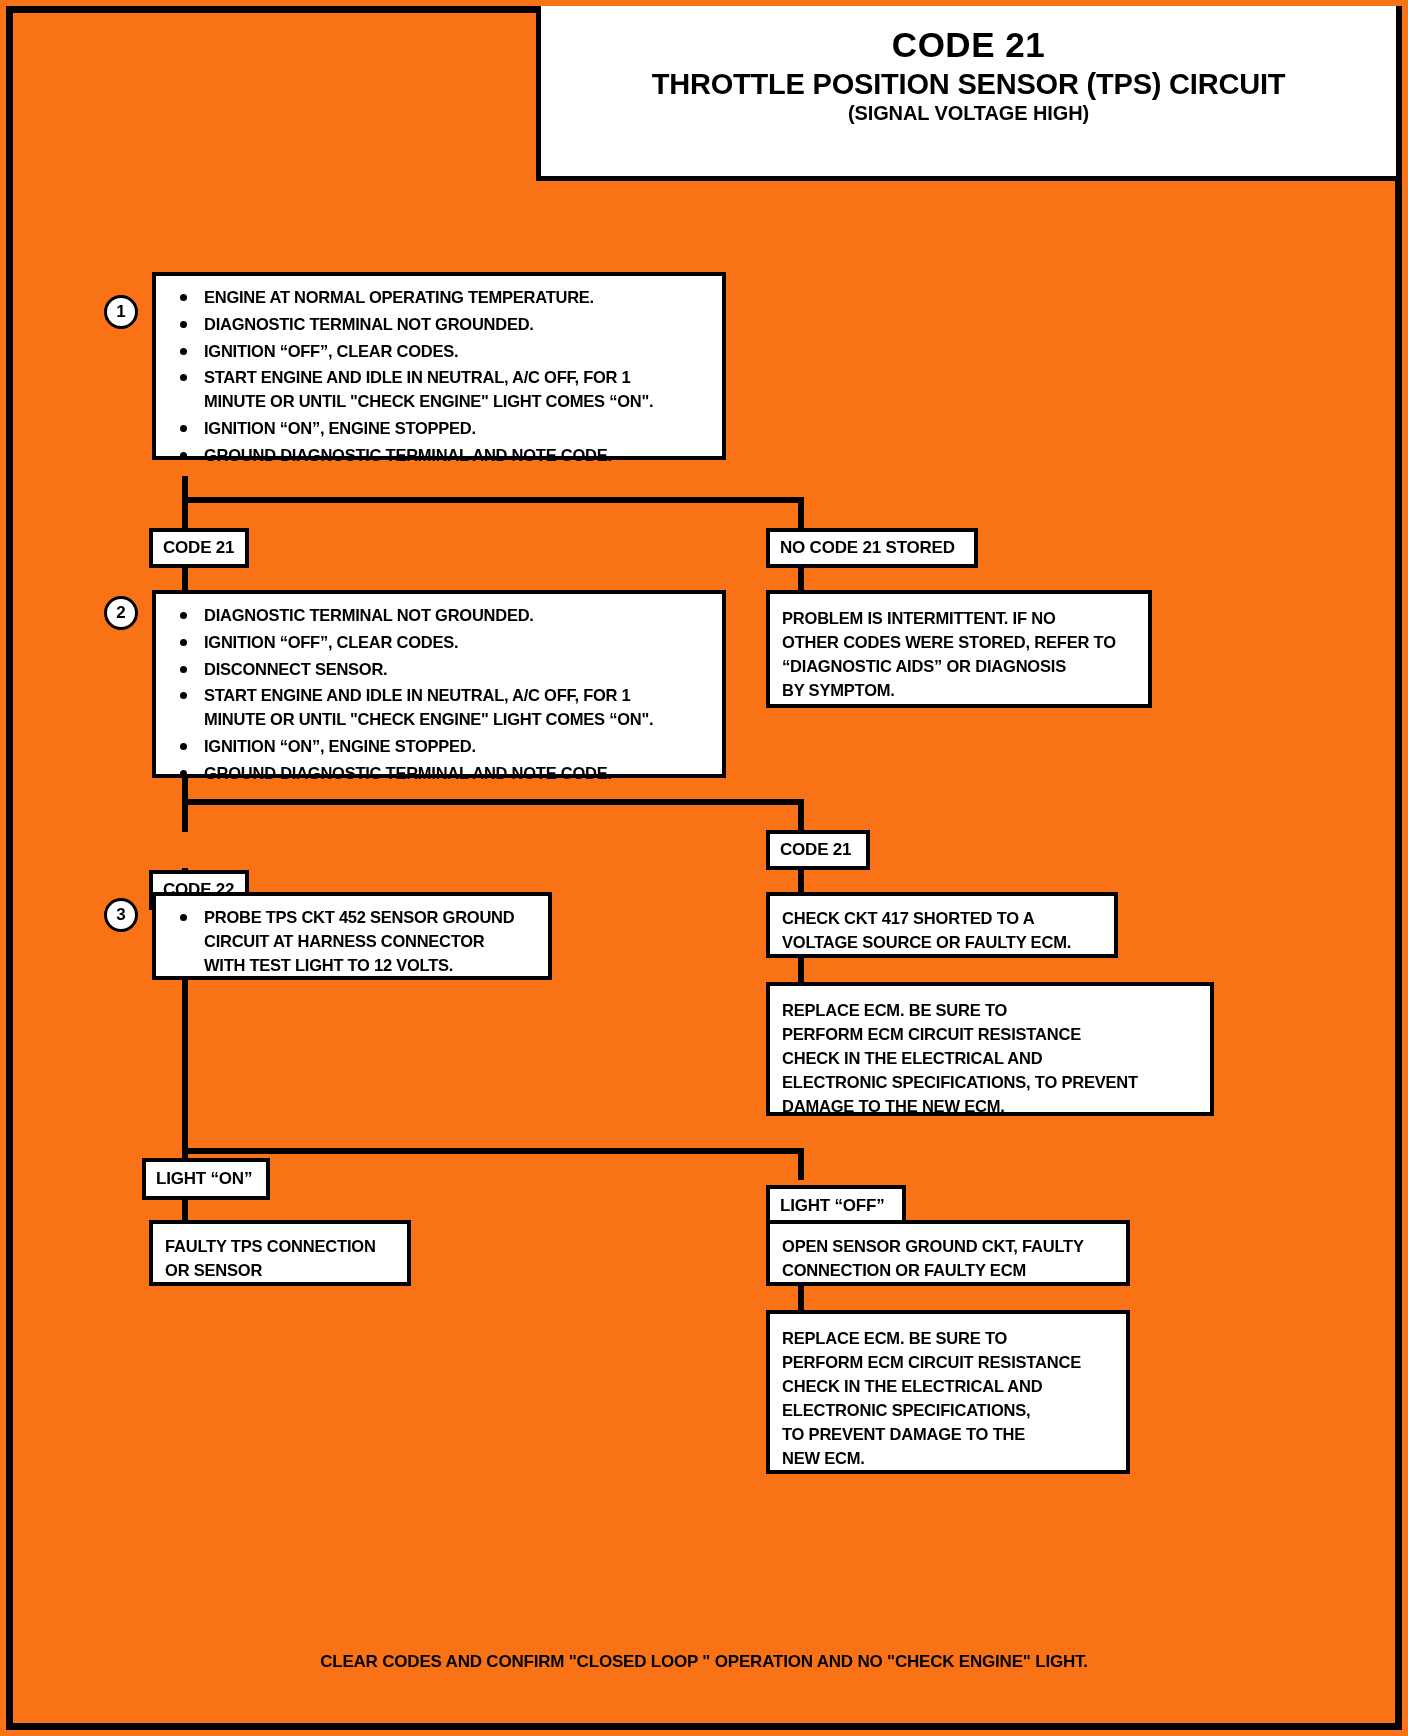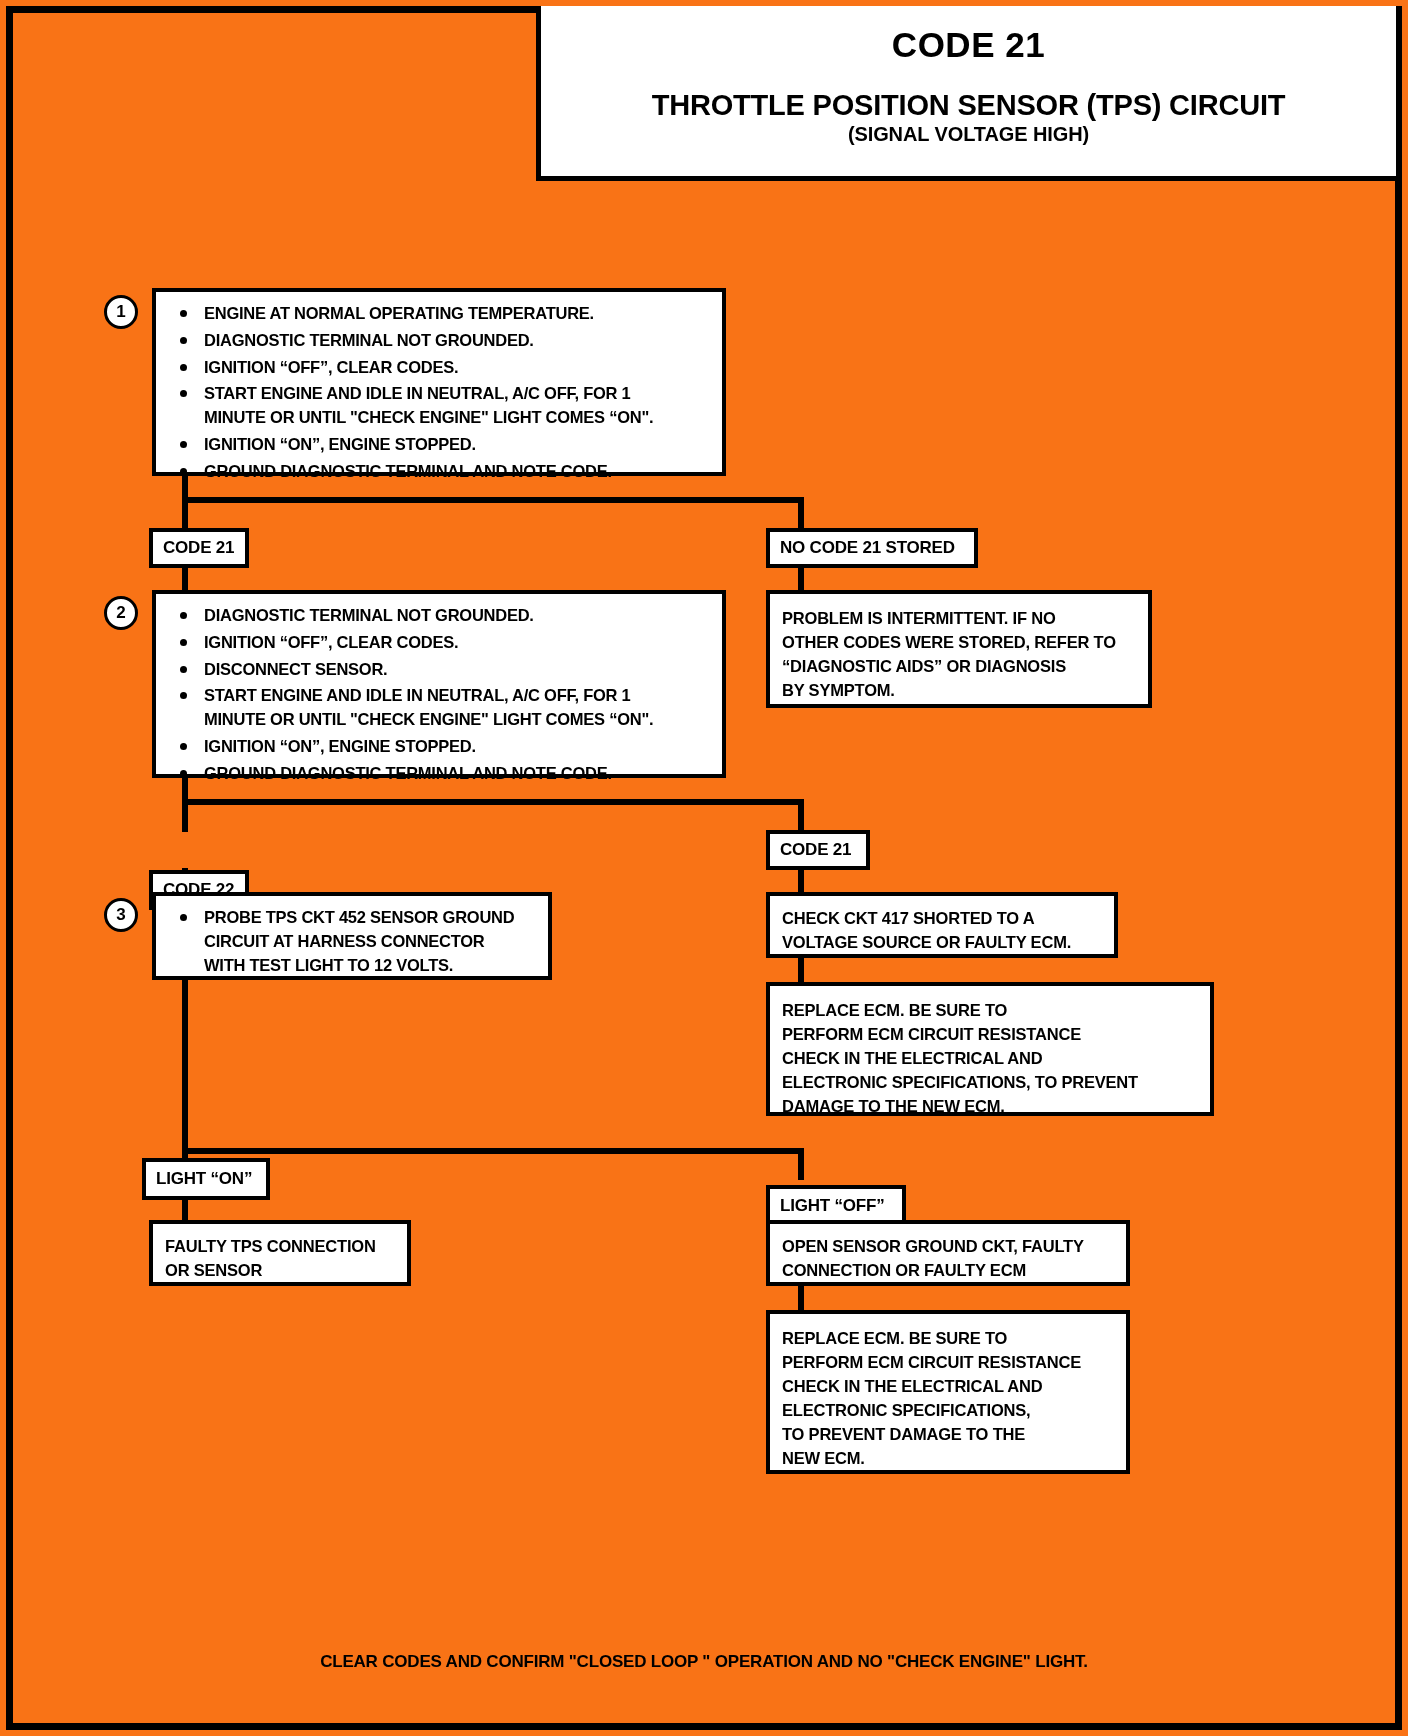--- a/index.html
+++ b/index.html
@@ -45,21 +45,21 @@
     font-size: 35px;
     font-weight: bold;
     letter-spacing: 0.5px;
     line-height: 1.1;
   }
   .title-sub {
     font-size: 29px;
     font-weight: bold;
     letter-spacing: -0.2px;
     line-height: 1.15;
-    margin-top: 24px;
+    margin-top: 3px;
   }
   .title-sub2 {
     font-size: 20px;
     font-weight: bold;
     letter-spacing: -0.1px;
     line-height: 1.1;
     margin-top: 1px;
   }
 
   
@@ -156,21 +156,21 @@
 
   <div class="page-frame"></div>
 
   <div class="title-block">
     <div class="title-main">CODE 21</div>
     <div class="title-sub">THROTTLE POSITION SENSOR (TPS)  CIRCUIT</div>
     <div class="title-sub2">(SIGNAL VOLTAGE HIGH)</div>
   </div>
 
   <div class="step-num" style="left:104px; top:295px;">1</div>
-  <div class="box pad" style="left:152px; top:288px; width:574px; height:188px;">
+  <div class="box pad" style="left:152px; top:272px; width:574px; height:188px;">
     <ul class="bul">
       <li>ENGINE AT NORMAL OPERATING TEMPERATURE.</li>
       <li>DIAGNOSTIC TERMINAL NOT GROUNDED.</li>
       <li>IGNITION “OFF”, CLEAR CODES.</li>
       <li>START ENGINE AND IDLE IN NEUTRAL, A/C OFF, FOR 1</li>
       <li class="cont">MINUTE OR UNTIL "CHECK ENGINE" LIGHT COMES “ON".</li>
       <li>IGNITION “ON”, ENGINE STOPPED.</li>
       <li>GROUND DIAGNOSTIC TERMINAL AND NOTE CODE.</li>
     </ul>
   </div>

